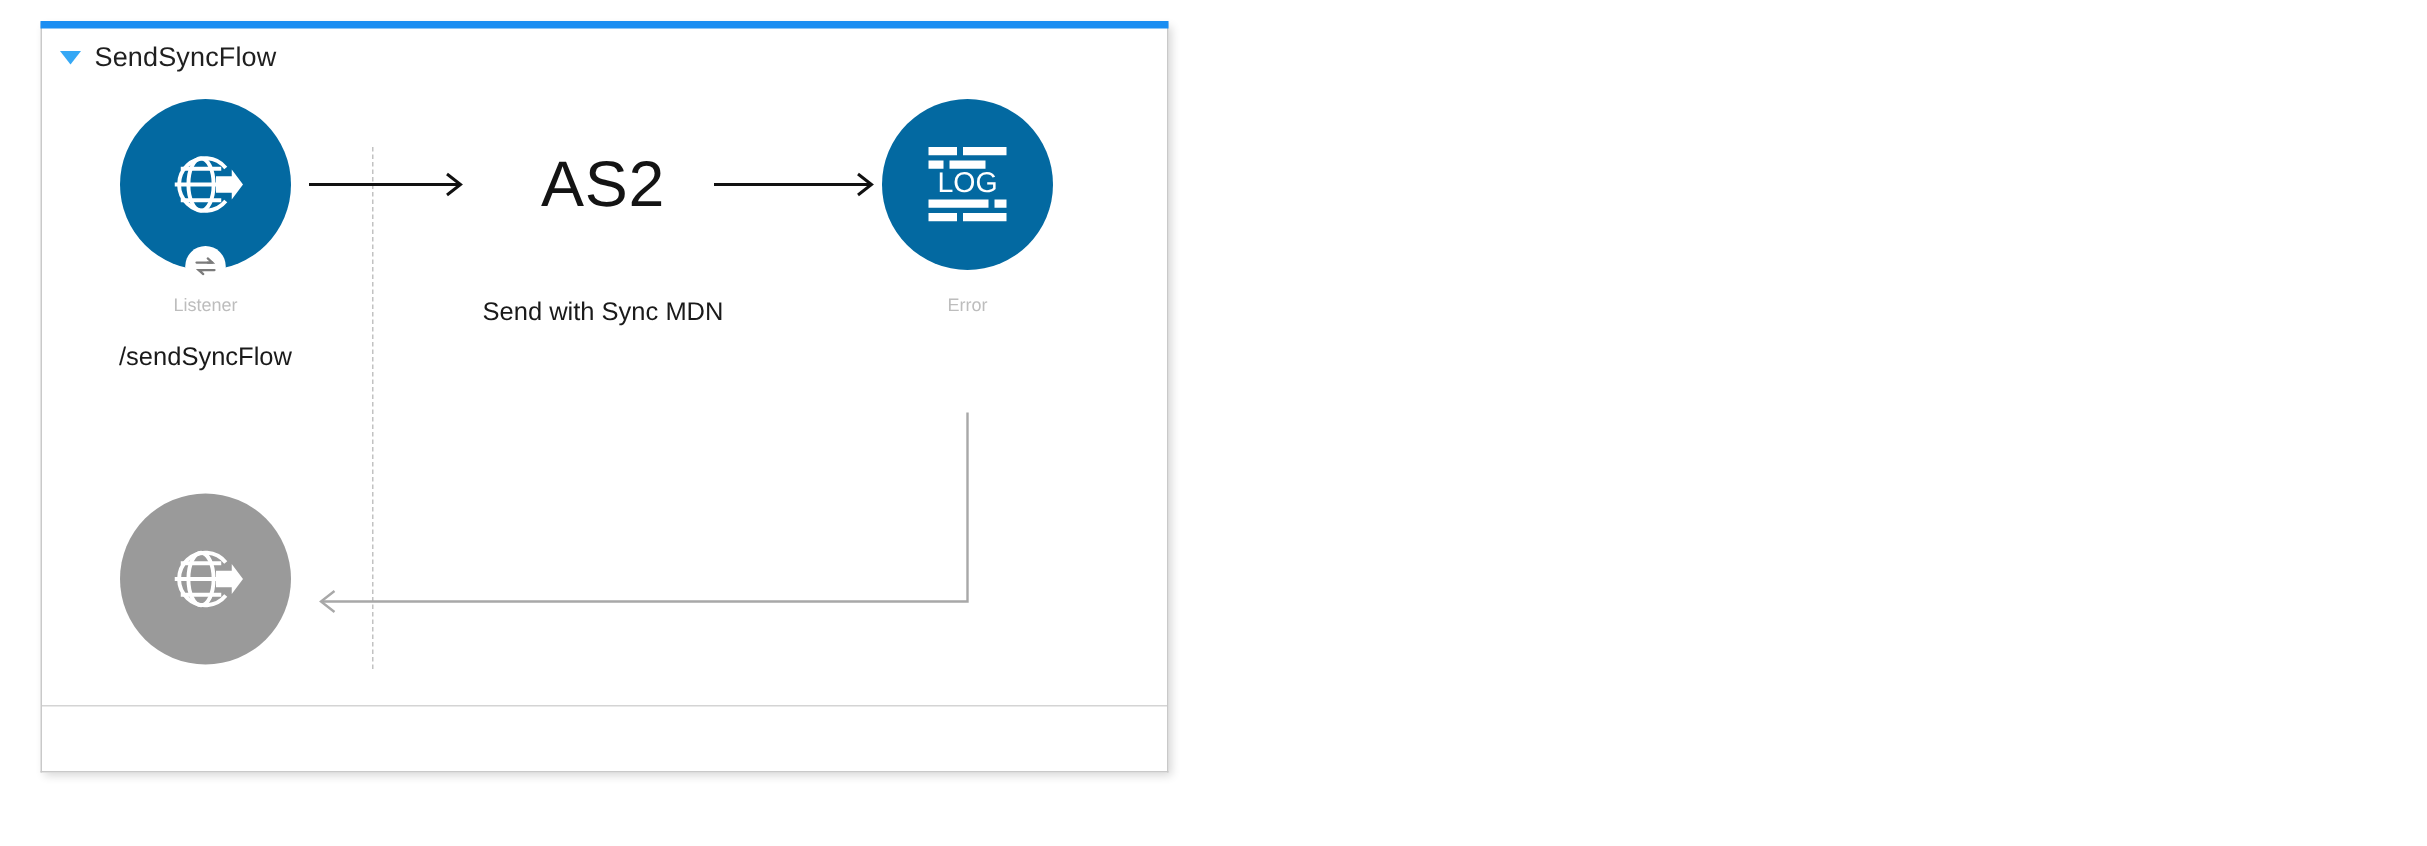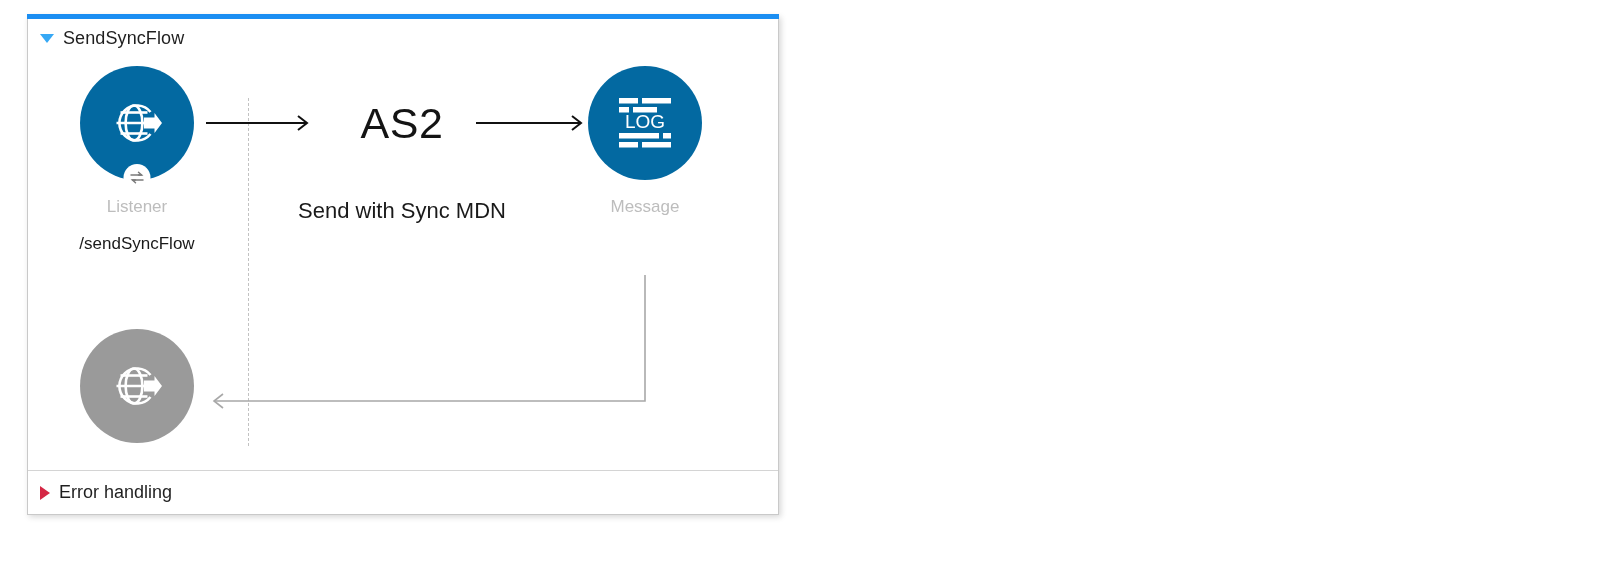--- a/index.html
+++ b/index.html
@@ -146,21 +146,21 @@
     height: 27px;
     border-radius: 50%;
     background: #ffffff;
     display: flex;
     align-items: center;
     justify-content: center;
   }
 
   .node-type {
     margin-top: 16px;
-    font-size: 17px;
+    font-size: 12px;
     color: #bdbdbd;
     line-height: 1.25;
     white-space: nowrap;
   }
   .node-name {
     margin-top: 16px;
     font-size: 17px;
     color: #1a1a1a;
     line-height: 1.28;
     white-space: nowrap;
@@ -186,21 +186,21 @@
     justify-content: center;
   }
   .as2-text {
     font-size: 43px;
     color: #141414;
     letter-spacing: 0.5px;
     line-height: 1;
   }
   .as2-label {
     margin-top: 17px;
-    font-size: 22px;
+    font-size: 17px;
     color: #1a1a1a;
     line-height: 1.28;
   }
 
   
   .connectors {
     position: absolute;
     left: 0;
     top: 0;
     width: 750px;
@@ -287,21 +287,21 @@
               <rect x="6" y="13" width="10" height="5.5"></rect>
               <rect x="20" y="13" width="24" height="5.5"></rect>
               <rect x="6" y="39" width="40" height="5.5"></rect>
               <rect x="50" y="39" width="8" height="5.5"></rect>
               <rect x="6" y="48" width="19" height="5.5"></rect>
               <rect x="29" y="48" width="29" height="5.5"></rect>
             </g>
             <text x="32" y="34" font-family="Liberation Sans, sans-serif" font-size="19" fill="#ffffff" text-anchor="middle">LOG</text>
           </svg>
         </div>
-        <div class="node-type">Message</div>
+        <div class="node-type">Error</div>
       </div>
 
       <div class="node" id="node-return">
         <div class="node-circle gray">
           <svg width="62" height="62" viewBox="0 0 62 62">
             <g fill="none" stroke="#ffffff" stroke-width="2.6">
               <path d="M 44.5 20 A 17.5 17.5 0 1 0 44.5 42"></path>
               <ellipse cx="28" cy="31" rx="8.4" ry="17.5"></ellipse>
               <line x1="10.5" y1="31" x2="45.5" y2="31"></line>
               <path d="M 14.5 20.5 L 41.5 20.5"></path>
@@ -309,19 +309,15 @@
             </g>
             <path d="M 38 25.5 L 48.5 25.5 L 48.5 21 L 56 31 L 48.5 41 L 48.5 36.5 L 38 36.5 Z" fill="#ffffff"></path>
           </svg>
         </div>
       </div>
 
     </div>
 
     <div class="canvas-divider"></div>
 
-    <div class="error-bar">
-      <span class="tri-right"></span>
-      <span class="error-label">Error handling</span>
-    </div>
 
   </div>
 </div>
 
 </body></html>

